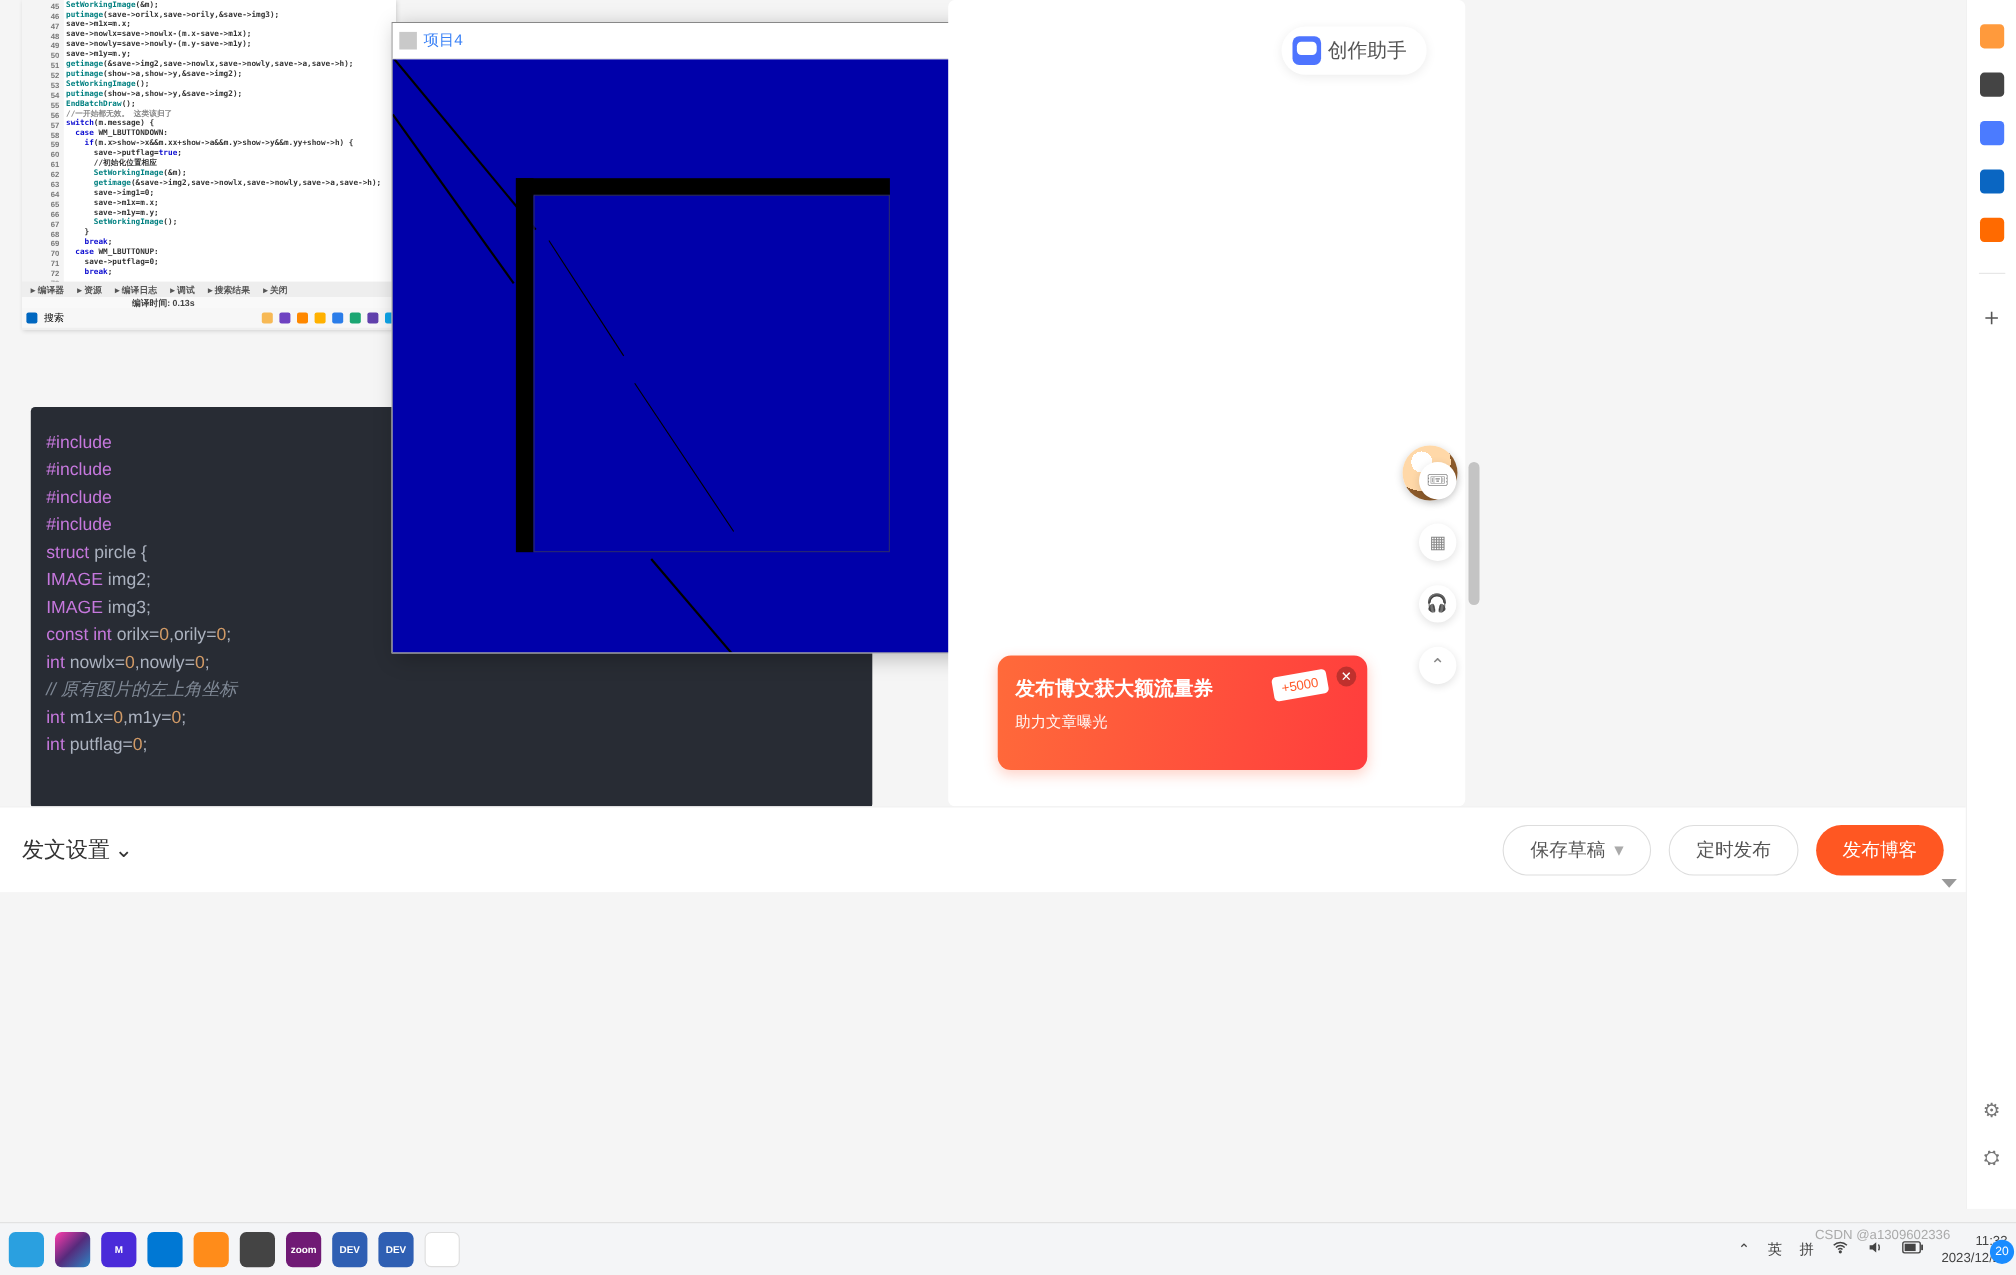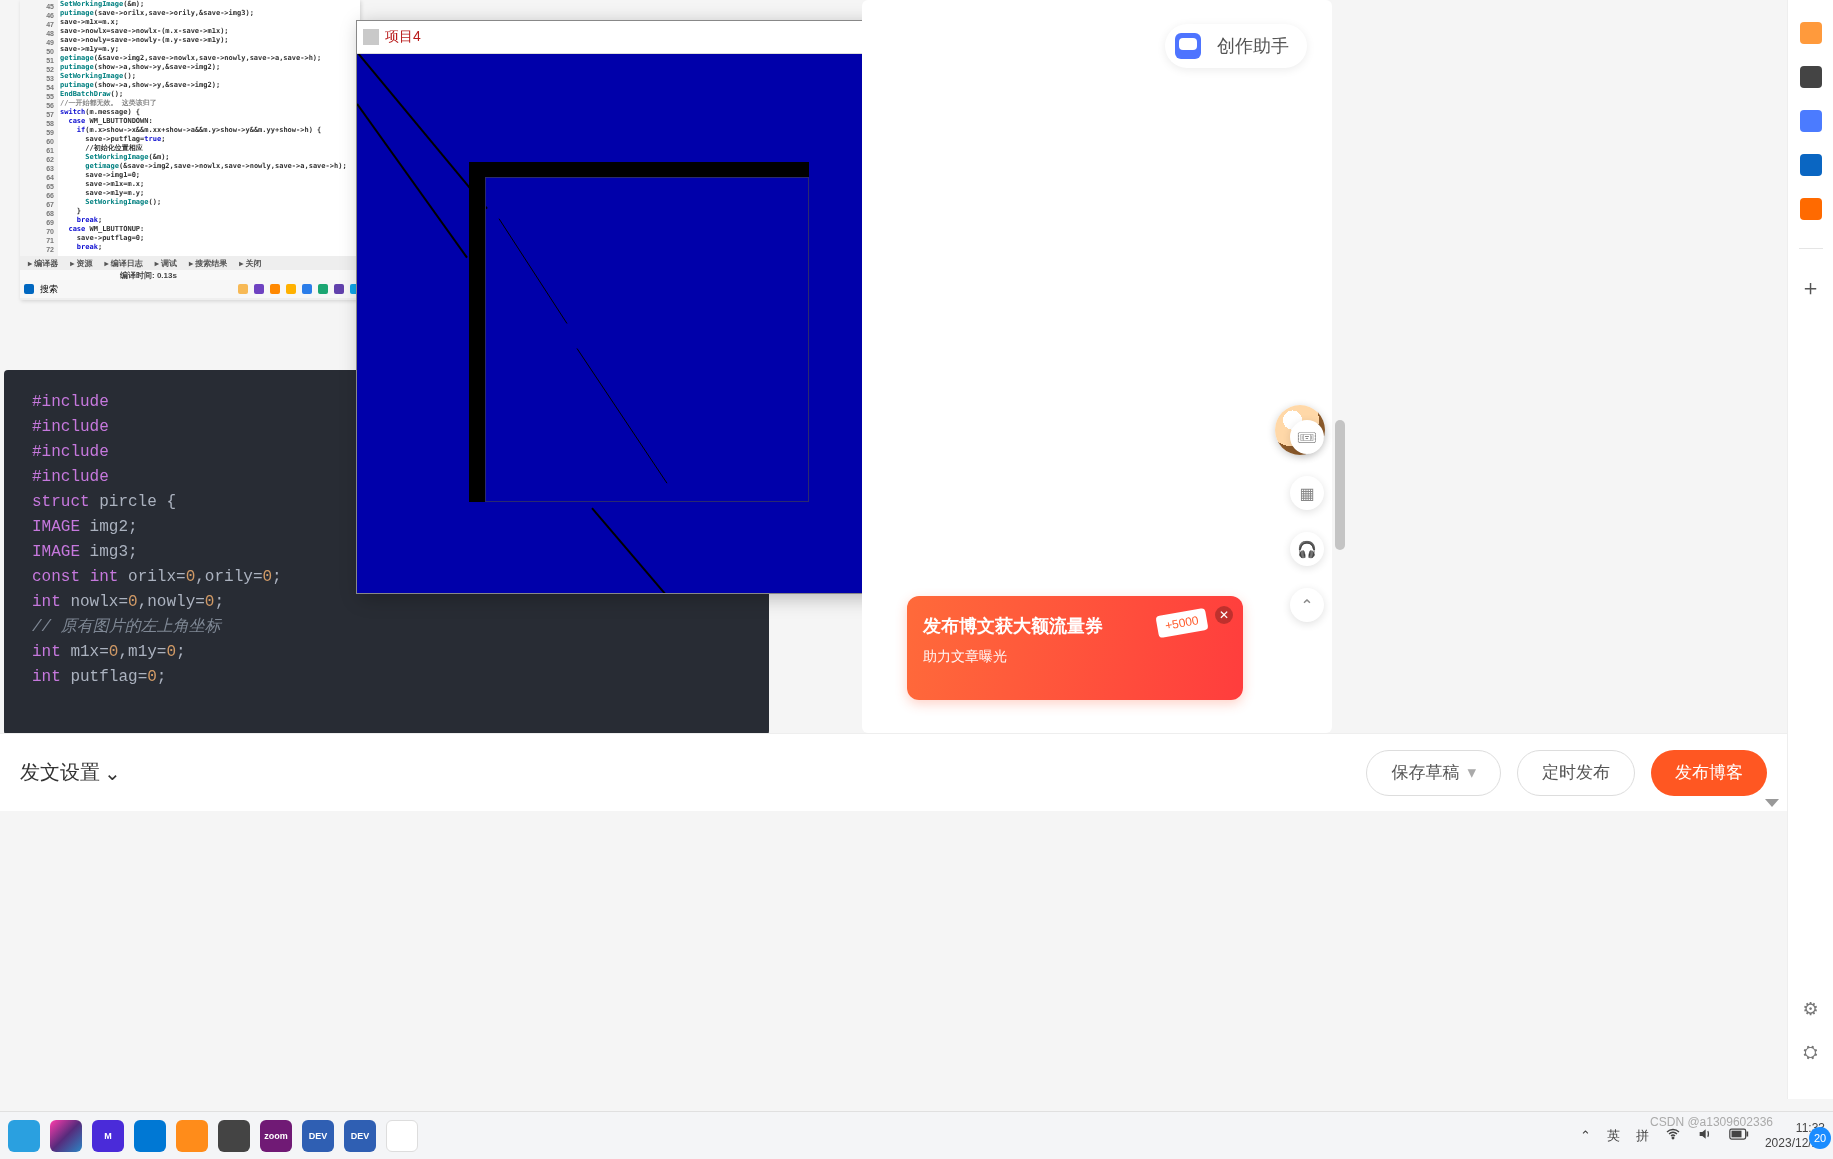--- a/index.html
+++ b/index.html
@@ -57,29 +57,29 @@
     .mini-taskbar {
       position:absolute; left:20px; top:280px; width:340px; height:18px;
       background:#f7f7f7; display:flex; align-items:center; gap:6px;
       font-size:9px; padding-left:4px;
     }
     .mini-taskbar .sq { width:10px; height:10px; border-radius:2px; }
 
     
     .main-col {
       position:absolute;
-      left:4px; top:370px;
+      left:28px; top:370px;
       width: 765px; height: 365px;
       background:#282c34;
       border-radius:4px;
       color:#abb2bf;
-      font-family: Liberation Mono, monospace;
+      font-family: Liberation Sans, sans-serif;
       font-size:16px;
       line-height:25px;
-      padding:20px 28px;
+      padding:20px 14px;
       overflow:hidden;
     }
     .main-col .kw { color:#c678dd; }
     .main-col .num { color:#d19a66; }
     .main-col .hd { color:#98c379; }
     .main-col .cm { color:#7f8895; font-style:italic; }
 
     
     .app-window {
       position:absolute;
@@ -88,21 +88,21 @@
       background:#fff;
       border:1px solid #888;
       box-shadow:4px 4px 18px rgba(0,0,0,.25);
       display:flex; flex-direction:column;
     }
     .app-title {
       height:33px; display:flex; align-items:center; gap:6px;
       padding-left:6px; border-bottom:1px solid #ddd; background:#fff;
     }
     .app-title .icon { width:16px; height:16px; background:#777; opacity:.4; }
-    .app-title .ttxt { font-size:14px; color:#b91c1c;text-align:right; }
+    .app-title .ttxt { font-size:14px; color:#3b82f6;text-align:right; }
     .app-title .ctrls { margin-left:auto; display:flex; }
     .app-title .ctrls .btn { width:46px; height:33px; display:flex; align-items:center; justify-content:center; font-size:14px; color:#333; }
     .canvas-area {
       position:relative; flex:1; background:#0000AA; overflow:hidden;
     }
     .canvas-area .rect-black {
       position:absolute; left:112px; top:108px;
       width:340px; height:340px;
       border:16px solid #000; border-right:none; border-bottom:none;
       box-sizing:border-box;
@@ -133,21 +133,21 @@
     .promo-card .t2{ font-size:14px; margin-top:10px; opacity:.95; }
     .promo-card .tag{ position:absolute; right:36px; top:16px; background:#fff; color:#ff5a2a; font-size:12px; padding:4px 8px; border-radius:4px; transform:rotate(-10deg); }
     .promo-card .close{ position:absolute; right:10px; top:10px; width:18px; height:18px; border-radius:50%; background:rgba(0,0,0,.25); color:#fff; font-size:12px; display:flex; align-items:center; justify-content:center;}
 
     
     .assistant-pill {
       position:absolute; left:1165px; top:24px;
       height:44px; padding:0 18px 0 10px;
       border-radius:22px; background:#fff;
       box-shadow:0 2px 10px rgba(0,0,0,.08);
-      display:flex; align-items:center; gap:16px; color:#555;
+      display:flex; align-items:center; gap:6px; color:#555;
       font-size:18px;
     }
     .assistant-pill .bot-icon{
       width:26px; height:26px; background:#4e74ff; border-radius:6px; position:relative;
     }
     .assistant-pill .bot-icon::before{content:"";position:absolute;inset:5px 4px 9px 4px;background:#fff;border-radius:4px;}
 
     
     .right-rail {
       position:absolute; left:1290px; top:420px;

